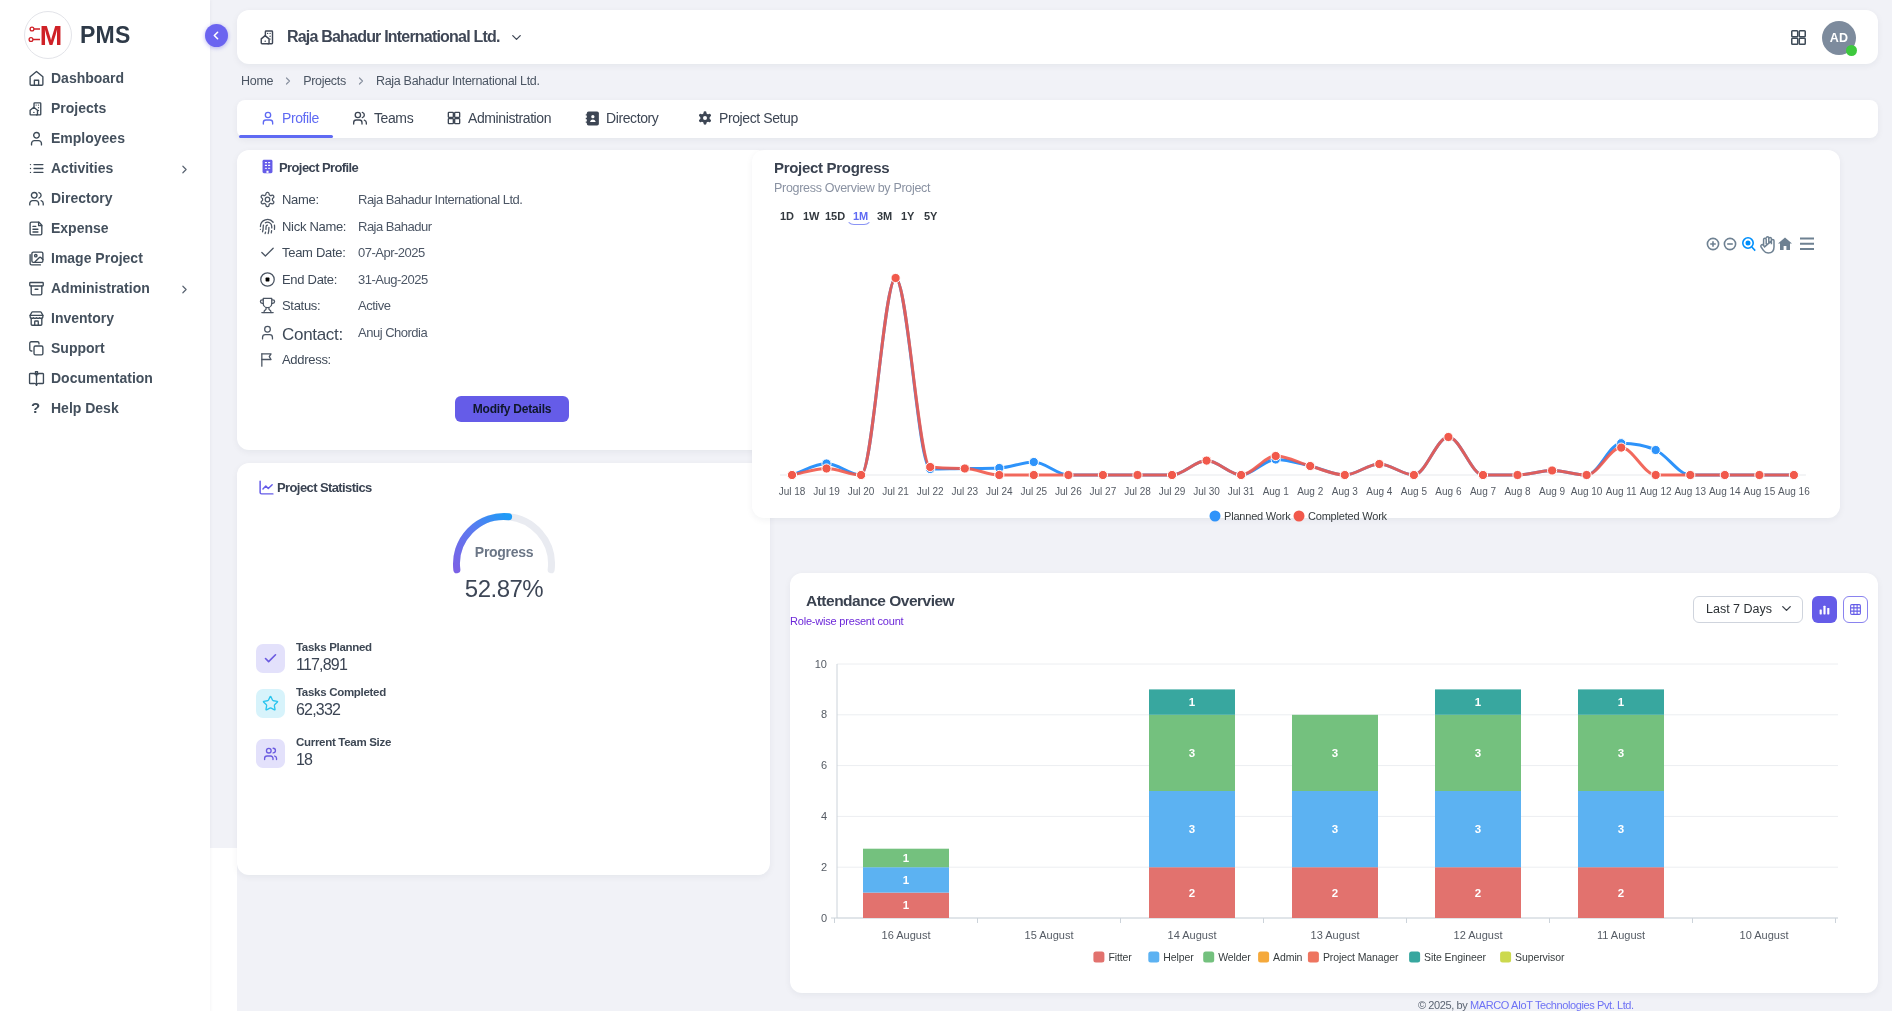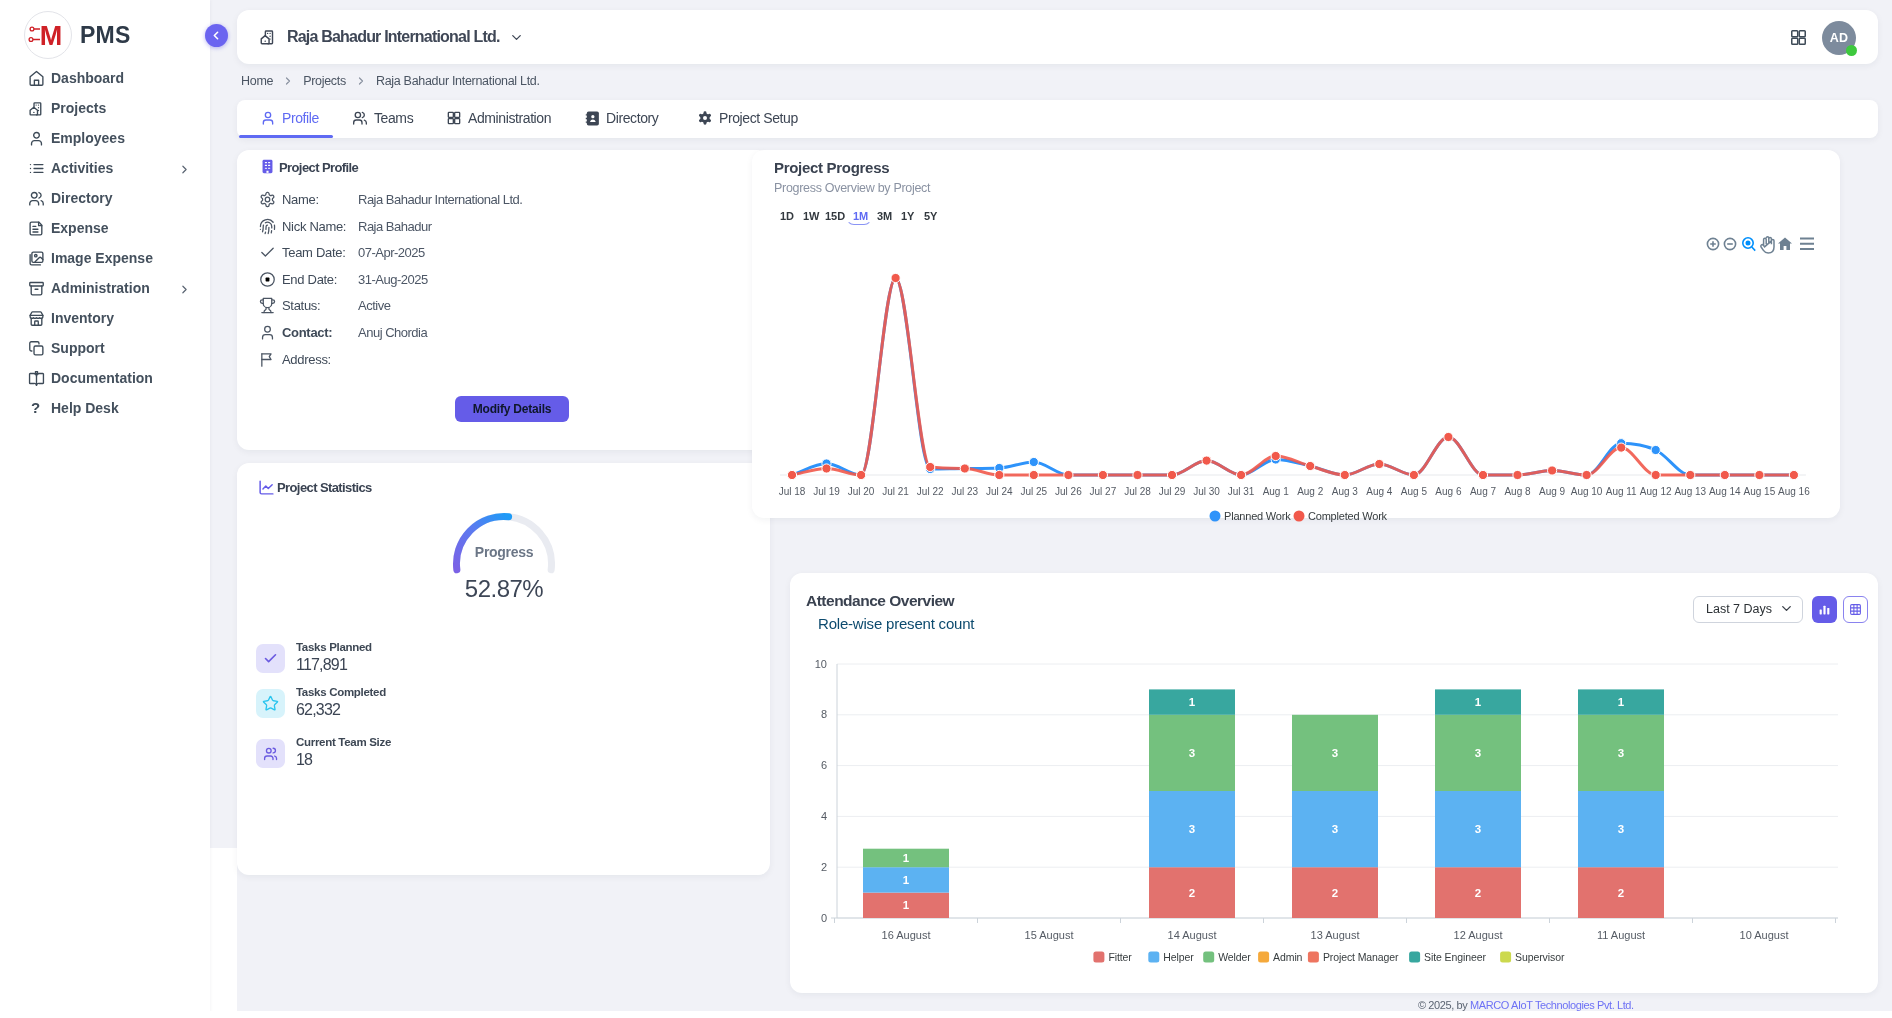--- a/index.html
+++ b/index.html
@@ -64,21 +64,21 @@
       <path d="M7 13h7"></path>
       <path d="M7 17h7"></path>
     </svg></div>
 <div style="position:absolute;left:51px;top:220px;font-size:14px;font-weight:600;color:#44505d">Expense</div>
 <div style="position:absolute;left:28px;top:250px;width:18px;height:18px"><svg width="17" height="17" viewBox="0 0 24 24" fill="none" stroke="#3d4a57" stroke-width="1.9" stroke-linecap="round" stroke-linejoin="round" style="">
       <rect x="5.5" y="3" width="15.5" height="14.5" rx="2"></rect>
       <circle cx="11" cy="8" r="1.7"></circle>
       <path d="m21 13.5-2.5-2.5a2 2 0 0 0-2.8 0L10 16.5"></path>
       <path d="M17.5 21H5a2 2 0 0 1-2-2V6.5"></path>
     </svg></div>
-<div style="position:absolute;left:51px;top:250px;font-size:14px;font-weight:600;color:#44505d">Image Expense</div>
+<div style="position:absolute;left:51px;top:250px;font-size:14px;font-weight:600;color:#44505d">Image Project</div>
 <div style="position:absolute;left:28px;top:280px;width:18px;height:18px"><svg width="17" height="17" viewBox="0 0 24 24" fill="none" stroke="#3d4a57" stroke-width="1.9" stroke-linecap="round" stroke-linejoin="round" style="">
       <rect x="2.5" y="3.5" width="19" height="5" rx="1"></rect>
       <path d="M4.5 8.5V19a2 2 0 0 0 2 2h11a2 2 0 0 0 2-2V8.5"></path>
       <path d="M10 13h4"></path>
     </svg></div>
 <div style="position:absolute;left:51px;top:280px;font-size:14px;font-weight:600;color:#44505d">Administration</div>
 <div style="position:absolute;left:178px;top:282px"><svg width="13" height="13" viewBox="0 0 24 24" fill="none" stroke="#5a6472" stroke-width="2.2" stroke-linecap="round" stroke-linejoin="round" style="">
       <path d="m9 6 6 6-6 6"></path>
     </svg></div>
 <div style="position:absolute;left:28px;top:310px;width:18px;height:18px"><svg width="17" height="17" viewBox="0 0 24 24" fill="none" stroke="#3d4a57" stroke-width="1.9" stroke-linecap="round" stroke-linejoin="round" style="">
@@ -209,21 +209,21 @@
         <path d="M10 14.66V17c0 .55-.47.98-.97 1.21C7.85 18.75 7 20.24 7 22"></path>
         <path d="M14 14.66V17c0 .55.47.98.97 1.21C16.15 18.75 17 20.24 17 22"></path>
         <path d="M18 2H6v7a6 6 0 0 0 12 0V2Z"></path>
       </svg></div>
     <div style="position:absolute;left:45px;top:148px;font-size:13px;font-weight:500;letter-spacing:-0.3px;color:#3f4a58">Status:</div>
     <div style="position:absolute;left:121px;top:148px;font-size:13px;letter-spacing:-0.5px;color:#4d5766;line-height:15.5px;white-space:nowrap">Active</div>
     <div style="position:absolute;left:22px;top:174px"><svg width="17" height="17" viewBox="0 0 24 24" fill="none" stroke="#4b5563" stroke-width="1.8" stroke-linecap="round" stroke-linejoin="round" style="">
         <path d="M19 21v-2a4 4 0 0 0-4-4H9a4 4 0 0 0-4 4v2"></path>
         <circle cx="12" cy="7.5" r="4"></circle>
       </svg></div>
-    <div style="position:absolute;left:45px;top:175px;font-size:13px;font-weight:700;letter-spacing:-0.3px;color:#3f4a58">Contact:</div>
+    <div style="position:absolute;left:45px;top:175px;font-size:17px;font-weight:400;letter-spacing:-0.3px;color:#3f4a58">Contact:</div>
     <div style="position:absolute;left:121px;top:175px;font-size:13px;letter-spacing:-0.5px;color:#4d5766;line-height:15.5px;white-space:nowrap">Anuj Chordia</div>
     <div style="position:absolute;left:22px;top:201px"><svg width="17" height="17" viewBox="0 0 24 24" fill="none" stroke="#4b5563" stroke-width="1.8" stroke-linecap="round" stroke-linejoin="round" style="">
         <path d="M4 21.5V4"></path>
         <path d="M4 4h13l-2.5 4L17 12H4"></path>
       </svg></div>
     <div style="position:absolute;left:45px;top:202px;font-size:13px;font-weight:500;letter-spacing:-0.3px;color:#3f4a58">Address:</div>
     <div style="position:absolute;left:218px;top:246px;width:114px;height:26px;background:#655ce8;border-radius:6px;display:flex;align-items:center;justify-content:center;font-size:12px;font-weight:700;letter-spacing:-0.2px;color:#0f172a">Modify Details</div>
   </div>
 <div class="card" style="left:237px;top:463px;width:533px;height:412px">
     <div style="position:absolute;left:21px;top:16px"><svg width="17" height="17" viewBox="0 0 24 24" fill="none" stroke="#655ce8" stroke-width="2.1" stroke-linecap="round" stroke-linejoin="round" style="">
@@ -374,21 +374,21 @@
       <text x="1007.4" y="345" text-anchor="middle" font-family="Liberation Sans, sans-serif" font-size="10" fill="#555b64">Aug 15</text>
       <text x="1041.9" y="345" text-anchor="middle" font-family="Liberation Sans, sans-serif" font-size="10" fill="#555b64">Aug 16</text>
       <circle cx="463" cy="366" r="5.5" fill="#2e93fa"></circle>
       <text x="472" y="370" font-family="Liberation Sans, sans-serif" font-size="11" letter-spacing="-0.2" fill="#373d3f">Planned Work</text>
       <circle cx="547" cy="366" r="5.5" fill="#f1594b"></circle>
       <text x="556" y="370" font-family="Liberation Sans, sans-serif" font-size="11" letter-spacing="-0.2" fill="#373d3f">Completed Work</text>
     </svg>
   </div>
 <div class="card" style="left:790px;top:573px;width:1088px;height:420px">
     <div style="position:absolute;left:16px;top:19px;font-size:15.5px;font-weight:700;letter-spacing:-0.5px;color:#3a4250">Attendance Overview</div>
-    <div style="position:absolute;left:28px;top:42px;font-size:15px;letter-spacing:-0.2px;color:#0c4a6e">Role-wise present count</div>
+    <div style="position:absolute;left:0;top:42px;font-size:11px;letter-spacing:-0.2px;color:#6d28d9">Role-wise present count</div>
     <div style="position:absolute;left:903px;top:23px;width:110px;height:27px;border:1px solid #cfd4dd;border-radius:6px;background:#fff"></div>
     <div style="position:absolute;left:916px;top:29px;font-size:12.5px;color:#2b3034">Last 7 Days</div>
     <div style="position:absolute;left:989px;top:28px"><svg width="15" height="15" viewBox="0 0 24 24" fill="none" stroke="#3b4149" stroke-width="2.2" stroke-linecap="round" stroke-linejoin="round" style="">
         <path d="m6 9 6 6 6-6"></path>
       </svg></div>
     <div style="position:absolute;left:1022px;top:23px;width:25px;height:27px;background:#655ce8;border-radius:6px"></div>
     <svg width="13" height="13" viewBox="0 0 24 24" style="position:absolute;left:1028px;top:30px">
       <g fill="#fff">
         <rect x="3" y="12" width="4" height="9" rx="1"></rect>
         <rect x="10" y="5" width="4" height="16" rx="1"></rect>

